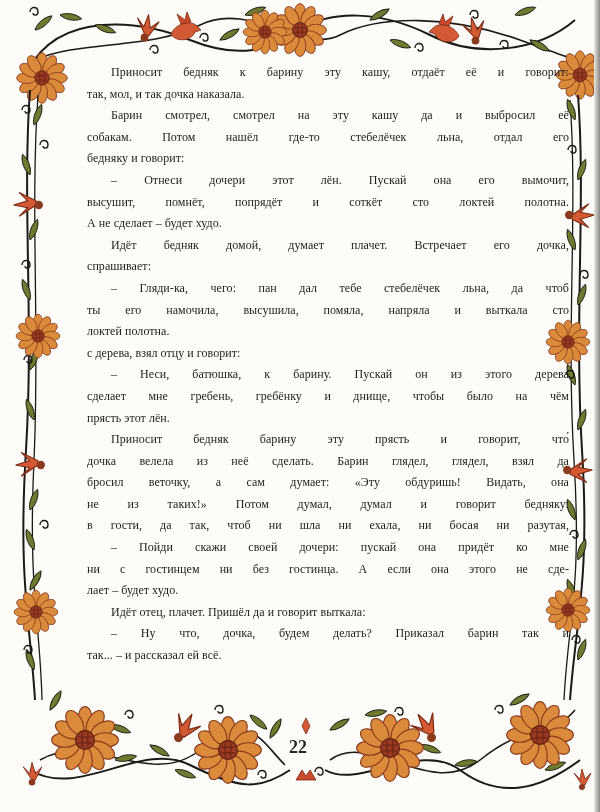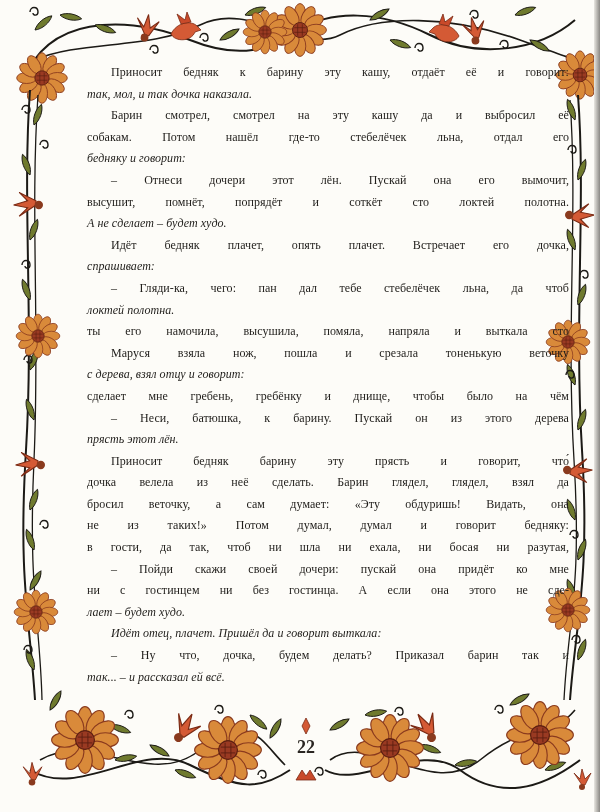--- a/index.html
+++ b/index.html
@@ -16,24 +16,24 @@
   }
   svg.border { position: absolute; left: 0; top: 0; }
   .text-block {
     position: absolute; left: 87px; top: 62px; width: 482px;
     font-size: 12px; line-height: 21.6px;
   }
   .line {
     display: block; white-space: nowrap; text-align: justify;
     text-align-last: justify; height: 21.6px; letter-spacing: 0.05px;
   }
-  .line.last { text-align-last: left; font-style: italic; }
+  .line.last { text-align-last: left; }
   .line.indent { padding-left: 24px; }
   .page-number {
-    position: absolute; left: 289px; top: 737px; width: 34px; text-align: center;
+    position: absolute; left: 289px; top: 737px; width: 34px; text-align: left;
     font-family: "Liberation Serif", serif; font-weight: bold; font-size: 18px; color: #2a2622;
   }
 </style>
 </head>
 <body>
 
 <div class="page">
 
   <svg class="border" width="600" height="812" viewBox="0 0 600 812" xmlns="http://www.w3.org/2000/svg">
     <defs>
@@ -189,29 +189,28 @@
 
   <div class="text-block" id="story">
       <span class="line indent">Приносит бедняк к барину эту кашу, отдаёт её и говорит:</span>
       <span class="line last">так, мол, и так дочка наказала.</span>
       <span class="line indent">Барин смотрел, смотрел на эту кашу да и выбросил её</span>
       <span class="line">собакам. Потом нашёл где-то стебелёчек льна, отдал его</span>
       <span class="line last">бедняку и говорит:</span>
       <span class="line indent">– Отнеси дочери этот лён. Пускай она его вымочит,</span>
       <span class="line">высушит, помнёт, попрядёт и соткёт сто локтей полотна.</span>
       <span class="line last">А не сделает – будет худо.</span>
-      <span class="line indent">Идёт бедняк плачет, опять плачет. Встречает его дочка,</span>
+      <span class="line indent">Идёт бедняк домой, думает плачет. Встречает его дочка,</span>
       <span class="line last">спрашивает:</span>
       <span class="line indent">– Гляди-ка, чего: пан дал тебе стебелёчек льна, да чтоб</span>
+      <span class="line">ты его намочила, высушила, помяла, напряла и выткала сто</span>
       <span class="line last">локтей полотна.</span>
-      <span class="line">ты его намочила, высушила, помяла, напряла и выткала сто</span>
-      <span class="line indent">Маруся взяла нож, пошла и срезала тоненькую веточку</span>
       <span class="line last">с дерева, взял отцу и говорит:</span>
+      <span class="line indent">– Неси, батюшка, к барину. Пускай он из этого дерева</span>
       <span class="line">сделает мне гребень, гребёнку и днище, чтобы было на чём</span>
-      <span class="line indent">– Неси, батюшка, к барину. Пускай он из этого дерева</span>
       <span class="line last">прясть этот лён.</span>
       <span class="line indent">Приносит бедняк барину эту прясть и говорит, что́</span>
       <span class="line">дочка велела из неё сделать. Барин глядел, глядел, взял да</span>
       <span class="line">бросил веточку, а сам думает: «Эту обдуришь! Видать, она</span>
       <span class="line">не из таких!» Потом думал, думал и говорит бедняку:</span>
       <span class="line">в гости, да так, чтоб ни шла ни ехала, ни босая ни разутая,</span>
       <span class="line indent">– Пойди скажи своей дочери: пускай она придёт ко мне</span>
       <span class="line">ни с гостинцем ни без гостинца. А если она этого не сде-</span>
       <span class="line last">лает – будет худо.</span>
       <span class="line indent last">Идёт отец, плачет. Пришёл да и говорит выткала:</span>

